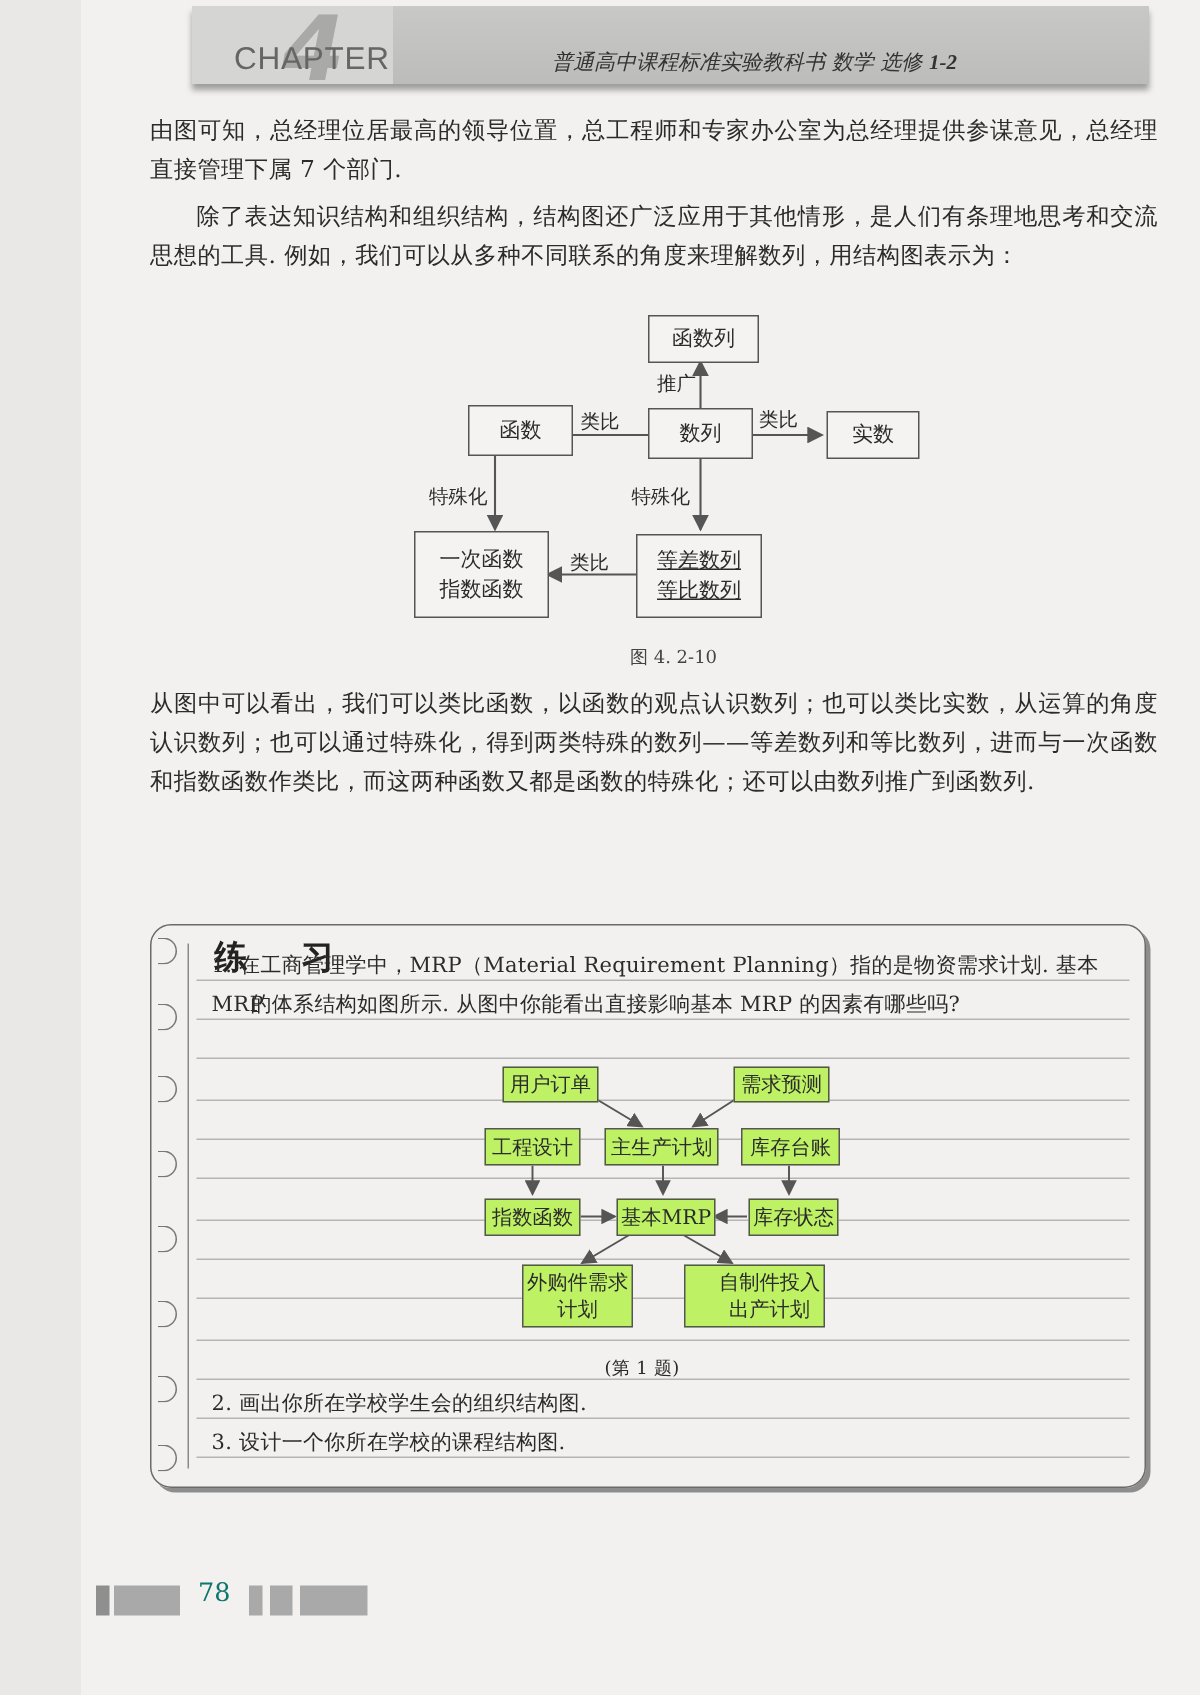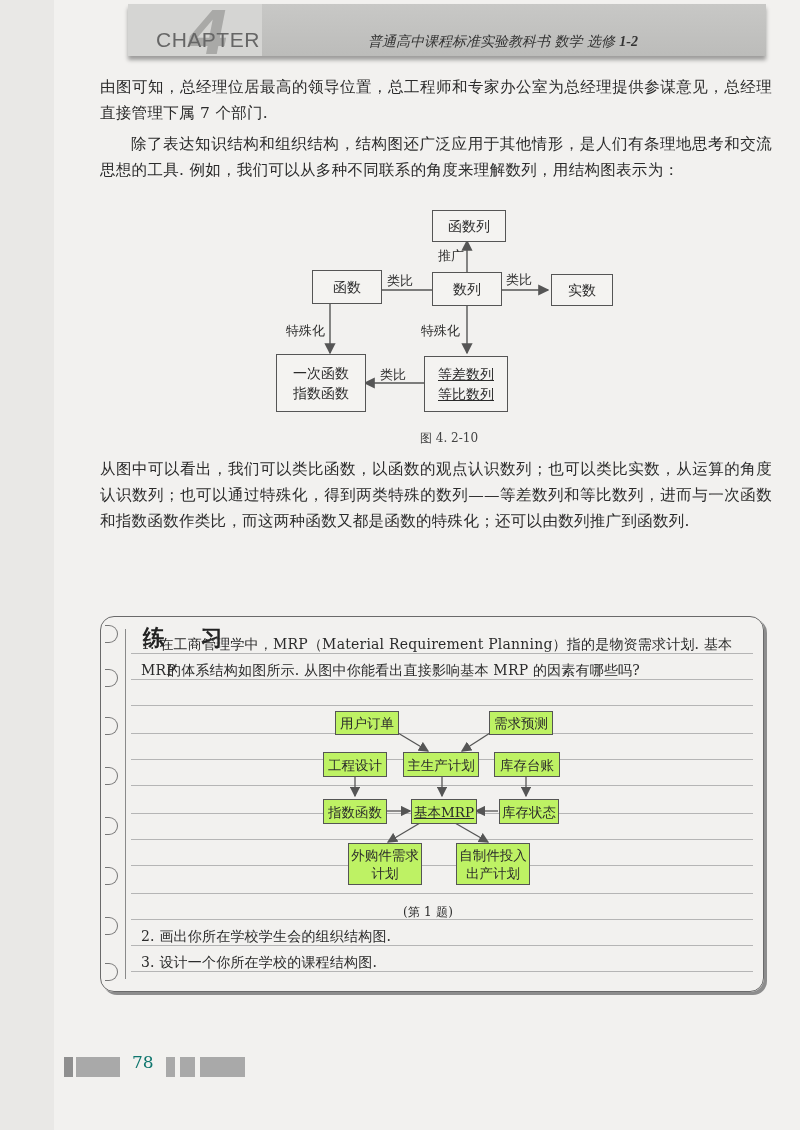--- a/index.html
+++ b/index.html
@@ -189,27 +189,27 @@
       <line x1="420" y1="823" x2="388" y2="842" marker-end="url(#ah2)"></line>
       <line x1="455" y1="823" x2="488" y2="842" marker-end="url(#ah2)"></line>
     </g>
   </svg>
   <div class="mbox" style="left:335px; top:711px; width:62px; height:22px;">用户订单</div>
   <div class="mbox" style="left:489px; top:711px; width:62px; height:22px;">需求预测</div>
   <div class="mbox" style="left:323px; top:752px; width:62px; height:23px;">工程设计</div>
   <div class="mbox" style="left:403px; top:752px; width:74px; height:23px;">主生产计划</div>
   <div class="mbox" style="left:494px; top:752px; width:64px; height:23px;">库存台账</div>
   <div class="mbox" style="left:323px; top:799px; width:62px; height:23px;">指数函数</div>
-  <div class="mbox" style="left:411px; top:799px; width:64px; height:23px;text-decoration:underline;">基本MRP</div>
+  <div class="mbox" style="left:411px; top:799px; width:64px; height:23px;">基本MRP</div>
   <div class="mbox" style="left:499px; top:799px; width:58px; height:23px;">库存状态</div>
   <div class="mbox" style="left:348px; top:843px; width:72px; height:40px; flex-direction:column;">
     <span>外购件需求</span>
     <span>计划</span>
   </div>
-  <div class="mbox" style="left:456px; top:843px; width:72px; height:40px; flex-direction:column;">
+  <div class="mbox" style="left:456px; top:843px; width:72px; height:40px; flex-direction:column;padding-left:20px;">
     <span>自制件投入</span>
     <span>出产计划</span>
   </div>
 </div>
 
 <div class="foot-bar" style="left:64px; top:1057px; width:9px; background:#8f8f8f;"></div>
 <div class="foot-bar" style="left:76px; top:1057px; width:44px;"></div>
 <span class="page-num">78</span>
 <div class="foot-bar" style="left:166px; top:1057px; width:9px;"></div>
 <div class="foot-bar" style="left:180px; top:1057px; width:15px;"></div>

